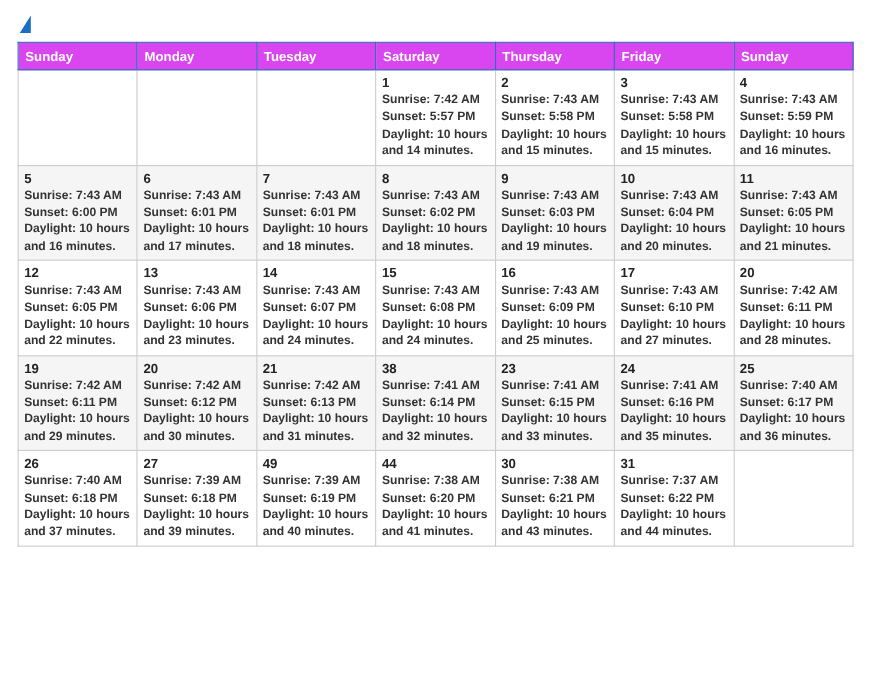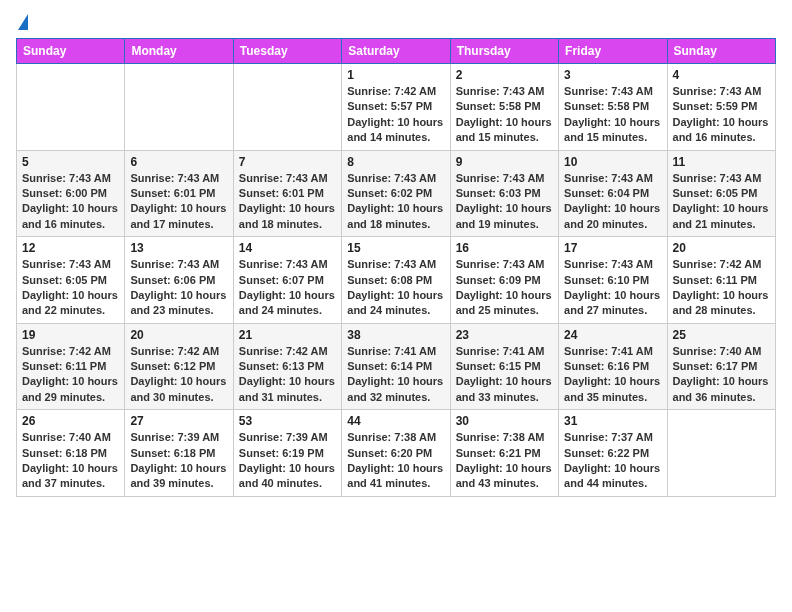--- a/index.html
+++ b/index.html
@@ -249,21 +249,21 @@
         <tr>
           <td>
             <span class="day-num">26</span>
             <div class="day-info">Sunrise: 7:40 AM<br>Sunset: 6:18 PM<br>Daylight: 10 hours and 37 minutes.</div>
           </td>
           <td>
             <span class="day-num">27</span>
             <div class="day-info">Sunrise: 7:39 AM<br>Sunset: 6:18 PM<br>Daylight: 10 hours and 39 minutes.</div>
           </td>
           <td>
-            <span class="day-num">53</span>
+            <span class="day-num">49</span>
             <div class="day-info">Sunrise: 7:39 AM<br>Sunset: 6:19 PM<br>Daylight: 10 hours and 40 minutes.</div>
           </td>
           <td>
             <span class="day-num">44</span>
             <div class="day-info">Sunrise: 7:38 AM<br>Sunset: 6:20 PM<br>Daylight: 10 hours and 41 minutes.</div>
           </td>
           <td>
             <span class="day-num">30</span>
             <div class="day-info">Sunrise: 7:38 AM<br>Sunset: 6:21 PM<br>Daylight: 10 hours and 43 minutes.</div>
           </td>

